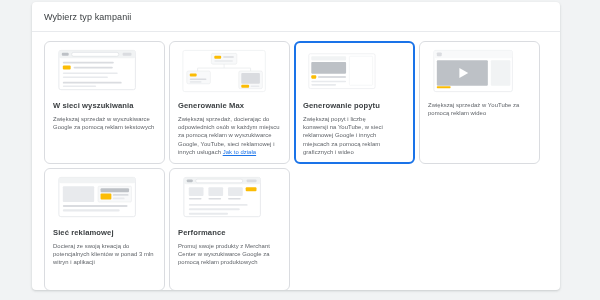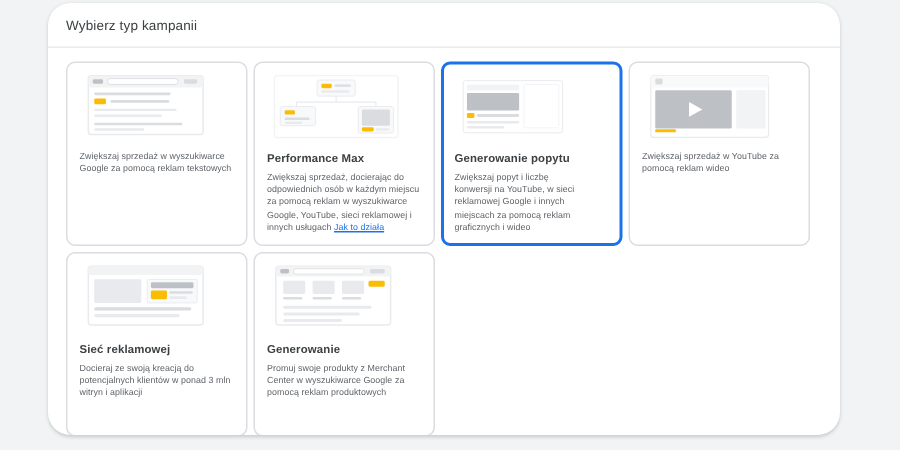--- a/index.html
+++ b/index.html
@@ -15,21 +15,21 @@
     -webkit-font-smoothing: antialiased;
   }
 
   .page-panel {
     position: absolute;
     left: 32px;
     top: 2px;
     width: 528px;
     height: 288px;
     background: #ffffff;
-    border-radius: 15px;
+    border-radius: 4px;
     box-shadow: 0 1px 2px rgba(60,64,67,.12), 0 1px 3px rgba(60,64,67,.10);
     box-sizing: border-box;
     overflow: hidden;
   }
 
   .panel-header {
     height: 30px;
     display: flex;
     align-items: center;
     padding-left: 12px;
@@ -112,41 +112,42 @@
         <rect x="19" y="3" width="48" height="4" rx="2" fill="#ffffff" stroke="#dadce0" stroke-width=".6"></rect>
         <rect x="71" y="3.5" width="9" height="3" rx="1" fill="#dadce0"></rect>
         <rect x="10" y="12.5" width="52" height="1.8" rx=".9" fill="#dadce0"></rect>
         <rect x="10" y="16.5" width="8" height="4" rx="1" fill="#fbbc04"></rect>
         <rect x="21" y="17.6" width="40" height="1.8" rx=".9" fill="#dadce0"></rect>
         <rect x="10" y="23.5" width="56" height="1.6" rx=".8" fill="#e8eaed"></rect>
         <rect x="10" y="27.5" width="46" height="1.6" rx=".8" fill="#e8eaed"></rect>
         <rect x="10" y="33" width="60" height="1.8" rx=".9" fill="#dadce0"></rect>
         <rect x="10" y="36.8" width="34" height="1.6" rx=".8" fill="#e8eaed"></rect>
       </svg>
+      <div class="card-title">W sieci wyszukiwania</div>
       <div class="card-desc">Zwiększaj sprzedaż w wyszukiwarce Google za pomocą reklam tekstowych</div>
     </div>
 
     <div class="campaign-card">
       <svg class="card-illu" viewBox="0 0 105 46">
         <rect x="5" y="1" width="84" height="42" rx="2" fill="#ffffff" stroke="#f1f3f4" stroke-width="1"></rect>
         <rect x="34" y="4" width="26" height="11" rx="1.5" fill="#f8f9fa" stroke="#e8eaed" stroke-width=".6"></rect>
         <rect x="37" y="6.5" width="7" height="3" rx="1" fill="#fbbc04"></rect>
         <rect x="46" y="7" width="11" height="1.6" rx=".8" fill="#dadce0"></rect>
         <rect x="37" y="11" width="19" height="1.6" rx=".8" fill="#e8eaed"></rect>
         <path d="M47 15 L47 19 M20 19 L74 19 M20 19 L20 22 M74 19 L74 22" stroke="#e8eaed" stroke-width=".8" fill="none"></path>
         <rect x="9" y="22" width="24" height="13" rx="1.5" fill="#f8f9fa" stroke="#e8eaed" stroke-width=".6"></rect>
         <rect x="12" y="24.5" width="7" height="3" rx="1" fill="#fbbc04"></rect>
         <rect x="12" y="29.5" width="17" height="1.6" rx=".8" fill="#dadce0"></rect>
         <rect x="12" y="32.3" width="12" height="1.6" rx=".8" fill="#e8eaed"></rect>
         <rect x="62" y="22" width="24" height="18" rx="1.5" fill="#f8f9fa" stroke="#e8eaed" stroke-width=".6"></rect>
         <rect x="64.5" y="24" width="19" height="11" rx="1" fill="#dadce0"></rect>
         <rect x="64.5" y="36" width="8" height="3" rx="1" fill="#fbbc04"></rect>
         <rect x="74" y="36.7" width="9" height="1.6" rx=".8" fill="#e8eaed"></rect>
       </svg>
-      <div class="card-title">Performance Max</div>
+      <div class="card-title">Generowanie Max</div>
       <div class="card-desc"><span>Zwiększaj sprzedaż, docierając do odpowiednich osób w każdym miejscu za pomocą reklam w wyszukiwarce Google, YouTube, sieci reklamowej i innych usługach </span><span class="card-link">Jak to działa</span></div>
     </div>
 
     <div class="campaign-card selected">
       <svg class="card-illu" viewBox="0 0 105 46">
         <rect x="7" y="1" width="80" height="42" rx="2" fill="#ffffff" stroke="#e8eaed" stroke-width=".8"></rect>
         <rect x="10" y="4" width="42" height="5" rx="1" fill="#f1f3f4"></rect>
         <rect x="10" y="11" width="42" height="14" rx="1" fill="#bdc1c6"></rect>
         <rect x="10" y="27" width="6" height="4" rx="1" fill="#fbbc04"></rect>
         <rect x="18" y="27.8" width="34" height="2.4" rx="1.2" fill="#dadce0"></rect>
@@ -199,18 +200,18 @@
         <rect x="31" y="11" width="15" height="9" rx="1" fill="#e8eaed"></rect>
         <rect x="51" y="11" width="15" height="9" rx="1" fill="#e8eaed"></rect>
         <rect x="69" y="11" width="11" height="4" rx="1" fill="#fbbc04"></rect>
         <rect x="11" y="22" width="13" height="1.6" rx=".8" fill="#dadce0"></rect>
         <rect x="31" y="22" width="13" height="1.6" rx=".8" fill="#dadce0"></rect>
         <rect x="51" y="22" width="13" height="1.6" rx=".8" fill="#dadce0"></rect>
         <rect x="11" y="28" width="60" height="2" rx="1" fill="#e8eaed"></rect>
         <rect x="11" y="32.5" width="52" height="2" rx="1" fill="#e8eaed"></rect>
         <rect x="11" y="37" width="40" height="2" rx="1" fill="#e8eaed"></rect>
       </svg>
-      <div class="card-title">Generowanie</div>
+      <div class="card-title">Performance</div>
       <div class="card-desc">Promuj swoje produkty z Merchant Center w wyszukiwarce Google za pomocą reklam produktowych</div>
     </div>
 
   </div>
 </div>
 
 </body></html>

